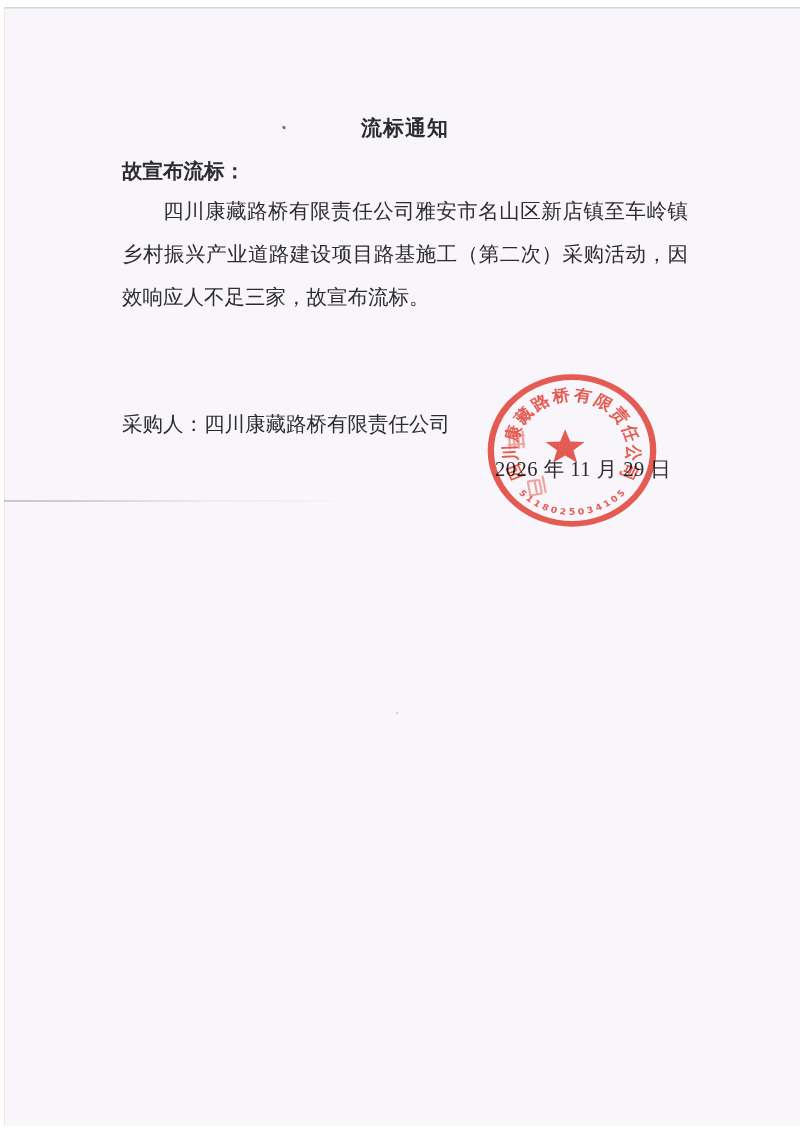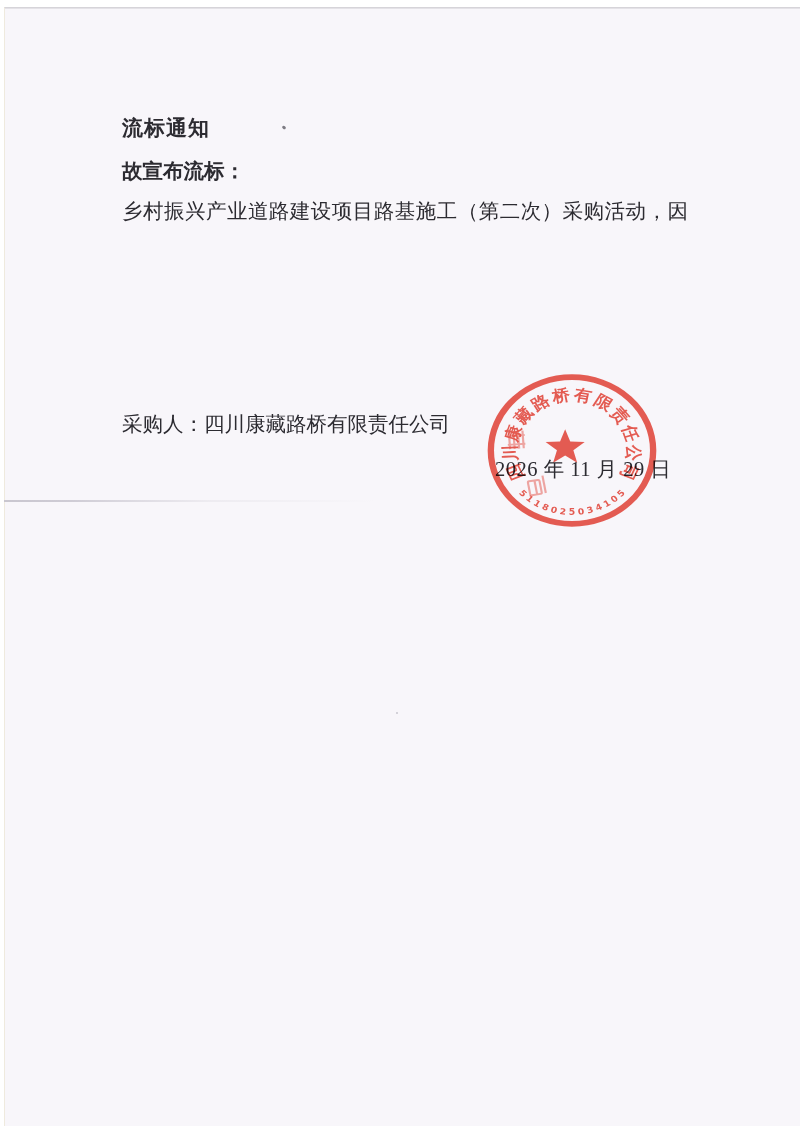--- a/index.html
+++ b/index.html
@@ -14,21 +14,21 @@
   }
   .paper{
     position:absolute;left:4px;top:7px;width:795px;height:1118px;
     background:var(--paper);
     border-top:1px solid #d6d4d9;
     border-left:1px solid #efeade;
     box-shadow:0 1px 0 #e4e2e7 inset;
   }
   .title{
     position:absolute;left:122px;top:114px;width:566px;height:28px;line-height:28px;
-    text-align:left;font-size:21px;font-weight:bold;letter-spacing:1px;
+    text-align:center;font-size:21px;font-weight:bold;letter-spacing:1px;
   }
   .salutation{
     position:absolute;left:122px;top:157px;height:28px;line-height:28px;
     font-size:20.5px;font-weight:bold;
   }
   .body-para{
     position:absolute;left:122px;top:190px;width:566px;
     font-size:20.5px;line-height:43px;
   }
   .body-line{white-space:nowrap;}
@@ -80,21 +80,23 @@
 
 <div class="crease"></div>
 <div class="speck"></div>
 <div class="speck-2"></div>
 
 <div class="title">流标通知</div>
 
 <div class="salutation">故宣布流标：</div>
 
 <div class="body-para">
+  <div class="body-line justified first">四川康藏路桥有限责任公司雅安市名山区新店镇至车岭镇</div>
   <div class="body-line justified">乡村振兴产业道路建设项目路基施工（第二次）采购活动，因有</div>
+  <div class="body-line">效响应人不足三家，故宣布流标。</div>
 </div>
 
 <div class="buyer-line">采购人：四川康藏路桥有限责任公司</div>
 
 <div class="date-line">2026 年 11 月 29 日</div>
 
 <svg class="seal" viewBox="-90 -90 180 180" preserveAspectRatio="none">
   <ellipse class="seal-ring" cx="0" cy="0" rx="83" ry="83"></ellipse>
   <g id="ring-chars">
       <text class="ring-char" transform="rotate(-113) translate(0 -57)">四</text>

